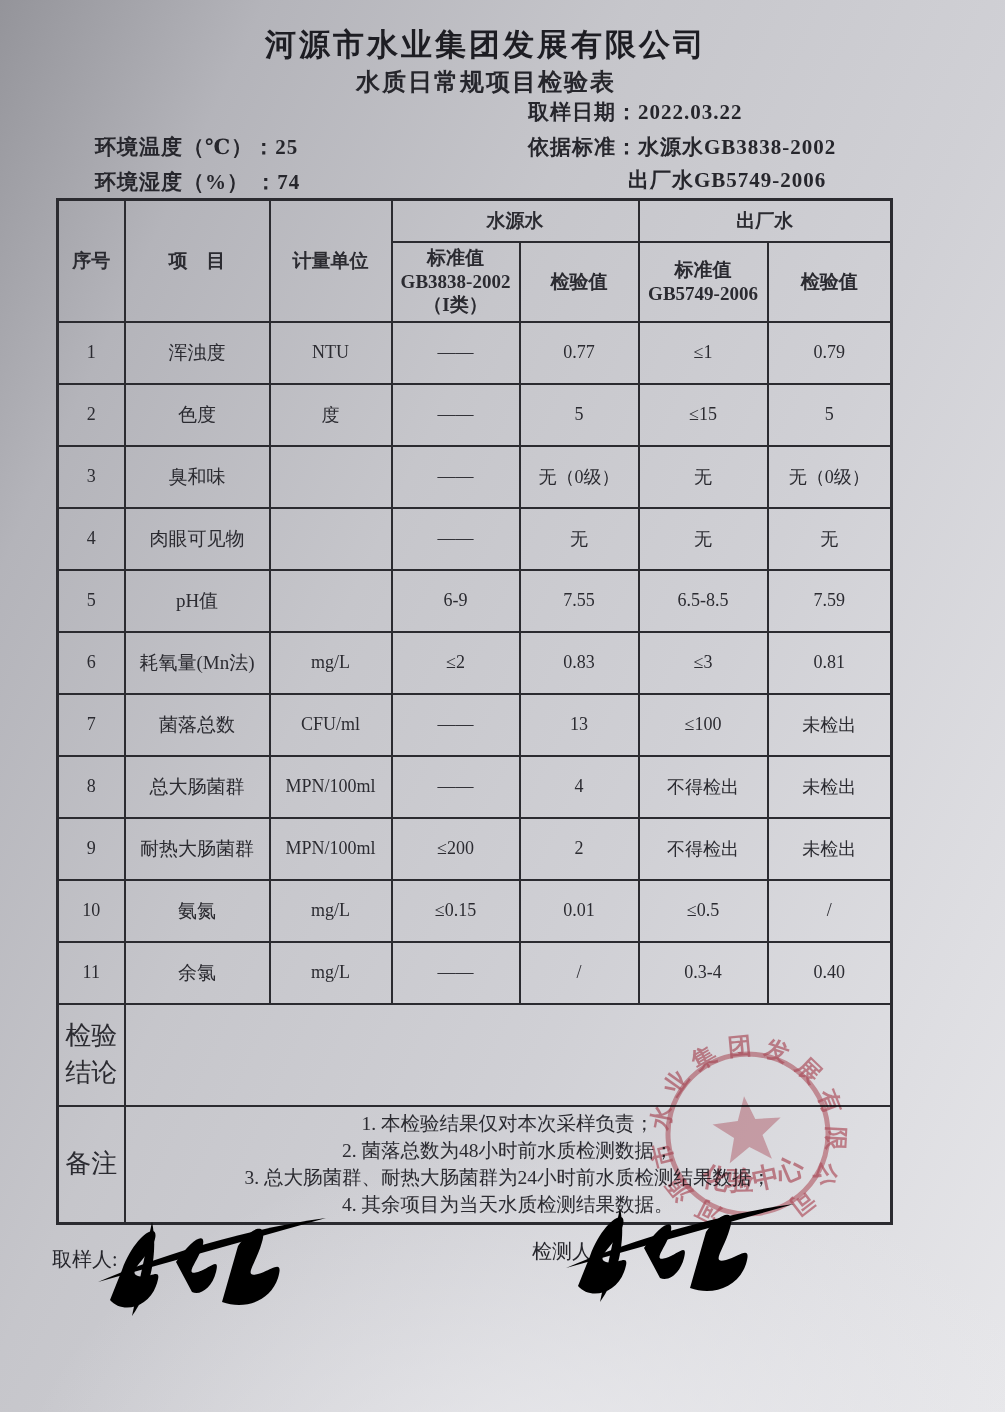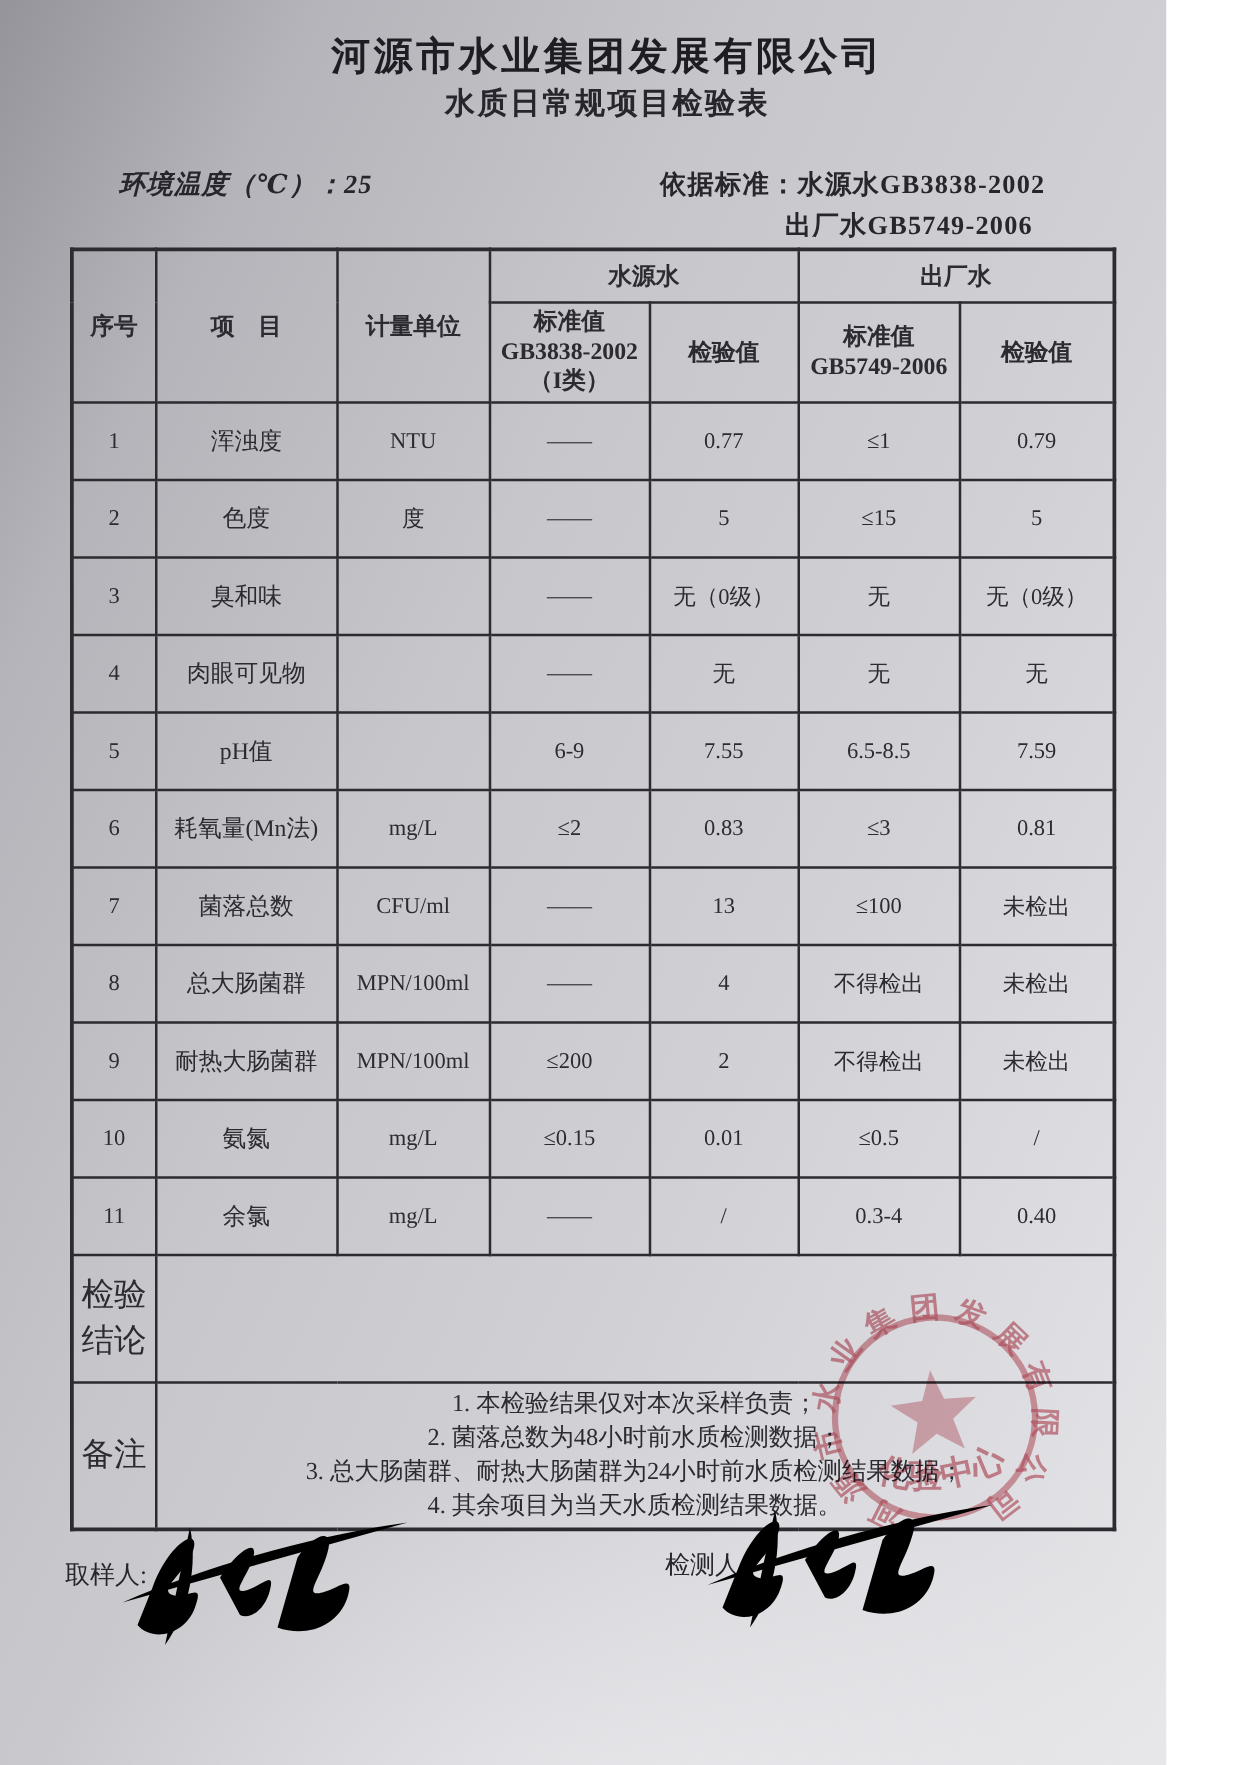--- a/index.html
+++ b/index.html
@@ -2,39 +2,39 @@
 <html><head>
 <meta charset="utf-8">
 <style>
   html,body{margin:0;padding:0;}
   body{
     width:1005px;height:1412px;
     font-family:"Liberation Serif","DejaVu Serif",serif;
     color:#2b2b31;
   }
   .sheet{
-    position:relative;width:933px;height:1412px;overflow:hidden;
+    position:relative;width:1005px;height:1412px;overflow:hidden;
     background:
       radial-gradient(90% 45% at 55% 108%, rgba(236,236,239,.9) 0%, rgba(236,236,239,0) 60%),
       linear-gradient(115deg,#94949a 0%,#b4b4ba 16%,#c6c6cb 38%,#d0d0d5 62%,#dedee2 85%,#e7e7ea 100%);
   }
   .title{
     position:absolute;left:0;top:24px;width:972px;text-align:center;
     font-family:"Liberation Sans","DejaVu Sans",sans-serif;
     font-size:31px;font-weight:bold;letter-spacing:3px;color:#1d1d23;
   }
   .subtitle{
     position:absolute;left:0;top:66px;width:972px;text-align:center;
     font-family:"Liberation Sans","DejaVu Sans",sans-serif;
     font-size:24px;font-weight:600;letter-spacing:2px;color:#26262c;
   }
   .meta{position:absolute;font-size:21px;font-weight:600;color:#26262c;letter-spacing:1px;white-space:nowrap;}
   .m-sample{left:95px;top:98px;}
   .m-date{left:528px;top:98px;}
-  .m-temp{left:95px;top:133px;font-style:italic;}
+  .m-temp{left:95px;top:133px;}
   .m-standard{left:528px;top:133px;}
   .m-humid{left:95px;top:168px;}
   .m-plantstd{left:628px;top:166px;}
 
   table.report{
     position:absolute;left:56px;top:198px;width:834px;
     border-collapse:collapse;table-layout:fixed;
     border:3px solid #2b2b30;
     font-size:18px;color:#2b2b31;
   }
@@ -68,22 +68,24 @@
   .sig-2{left:560px;top:1198px;}
 </style>
 </head>
 <body>
 
 <div class="sheet">
 
   <div class="title">河源市水业集团发展有限公司</div>
   <div class="subtitle">水质日常规项目检验表</div>
 
+  <div class="meta m-date">取样日期：2022.03.22</div>
   <div class="meta m-temp">环境温度（℃）：25</div>
   <div class="meta m-standard">依据标准：水源水GB3838-2002</div>
+  <div class="meta m-humid">环境湿度（%） ：74</div>
   <div class="meta m-plantstd">出厂水GB5749-2006</div>
 
   <table class="report">
     <colgroup>
       <col style="width:67px">
         <col style="width:145px">
         <col style="width:122px">
       <col style="width:128px">
         <col style="width:119px">
         <col style="width:129px">

